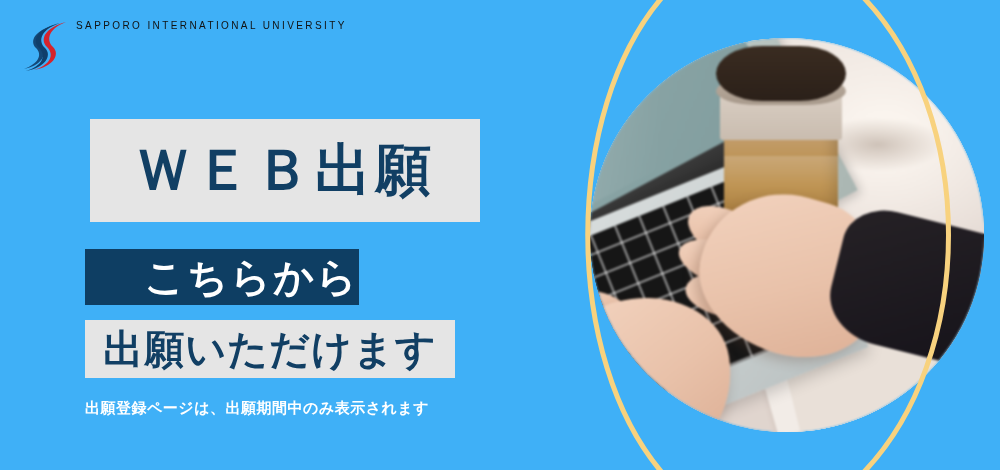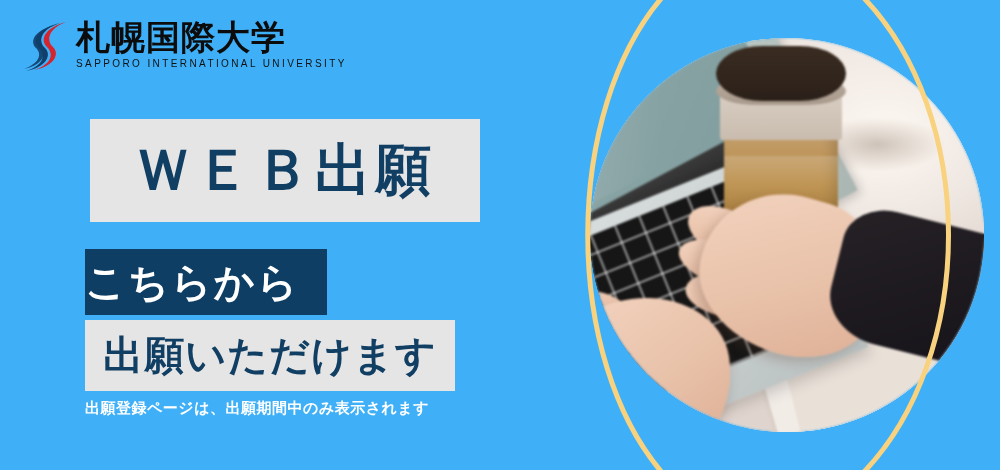--- a/index.html
+++ b/index.html
@@ -120,25 +120,25 @@
     font-size:34px;line-height:38px;font-weight:700;color:#0c0c0c;
     letter-spacing:1px;white-space:nowrap;}
   #logo-en{font-family:"Liberation Sans",sans-serif;font-size:10px;
     letter-spacing:2.4px;color:#111;margin-top:2px;white-space:nowrap;}
 
   
   .wbox{position:absolute;background:#e5e5e5;display:flex;align-items:center;justify-content:center;}
   #box-web{left:90px;top:119px;width:390px;height:103px;}
   #txt-web{font-family:"DejaVu Sans","Liberation Sans",sans-serif;
     font-size:56px;font-weight:700;color:#113f64;letter-spacing:4px;white-space:nowrap;}
-  #box-kochira{position:absolute;left:85px;top:249px;width:242px;height:66px;
-    background:#0e3e63;display:flex;align-items:center;justify-content:flex-start;}
+  #box-kochira{position:absolute;left:85px;top:249px;width:242px;height:56px;
+    background:#0e3e63;display:flex;align-items:center;justify-content:flex-end;padding-left:32px;}
   #txt-kochira{font-family:"DejaVu Sans","Liberation Sans",sans-serif;
     font-size:40px;font-weight:700;color:#ffffff;letter-spacing:2px;white-space:nowrap;}
-  #box-shutsugan{left:85px;top:320px;width:370px;height:71px;}
+  #box-shutsugan{left:85px;top:320px;width:370px;height:58px;}
   #txt-shutsugan{font-family:"DejaVu Sans","Liberation Sans",sans-serif;
     font-size:40px;font-weight:700;color:#113f64;letter-spacing:1px;white-space:nowrap;}
   #caption{position:absolute;left:85px;top:399px;width:450px;
     font-family:"DejaVu Sans","Liberation Sans",sans-serif;
     font-size:15px;font-weight:700;color:#ffffff;letter-spacing:.5px;white-space:nowrap;}
 </style>
 </head>
 <body>
 
 <div id="banner">
@@ -189,21 +189,20 @@
   <div id="logo">
     <svg id="logo-mark" viewBox="0 0 48 58">
       <path d="M38 5 C16 10 9 22 17 30 C25 38 20 48 4 53
                C22 50 31 38 23 30 C15 22 20 11 38 5 Z" fill="#103f6b"></path>
       <path d="M44 4 C24 9 17 21 25 29 C33 37 28 47 12 52
                C30 49 39 37 31 29 C23 21 28 10 44 4 Z" fill="#d6242c"></path>
       <path d="M33 7 C13 12 7 23 14 30 C21 37 16 46 2 51
                C18 48 26 37 19 30 C12 23 17 13 33 7 Z" fill="#103f6b" opacity="0.92"></path>
     </svg>
     <div id="logo-text">
-      <div id="logo-jp">札幌国際大学</div>
       <div id="logo-en">SAPPORO INTERNATIONAL UNIVERSITY</div>
     </div>
   </div>
 
   <div class="wbox" id="box-web">
     <span id="txt-web">ＷＥＢ出願</span>
   </div>
 
   <div id="box-kochira">
     <span id="txt-kochira">こちらから</span>

